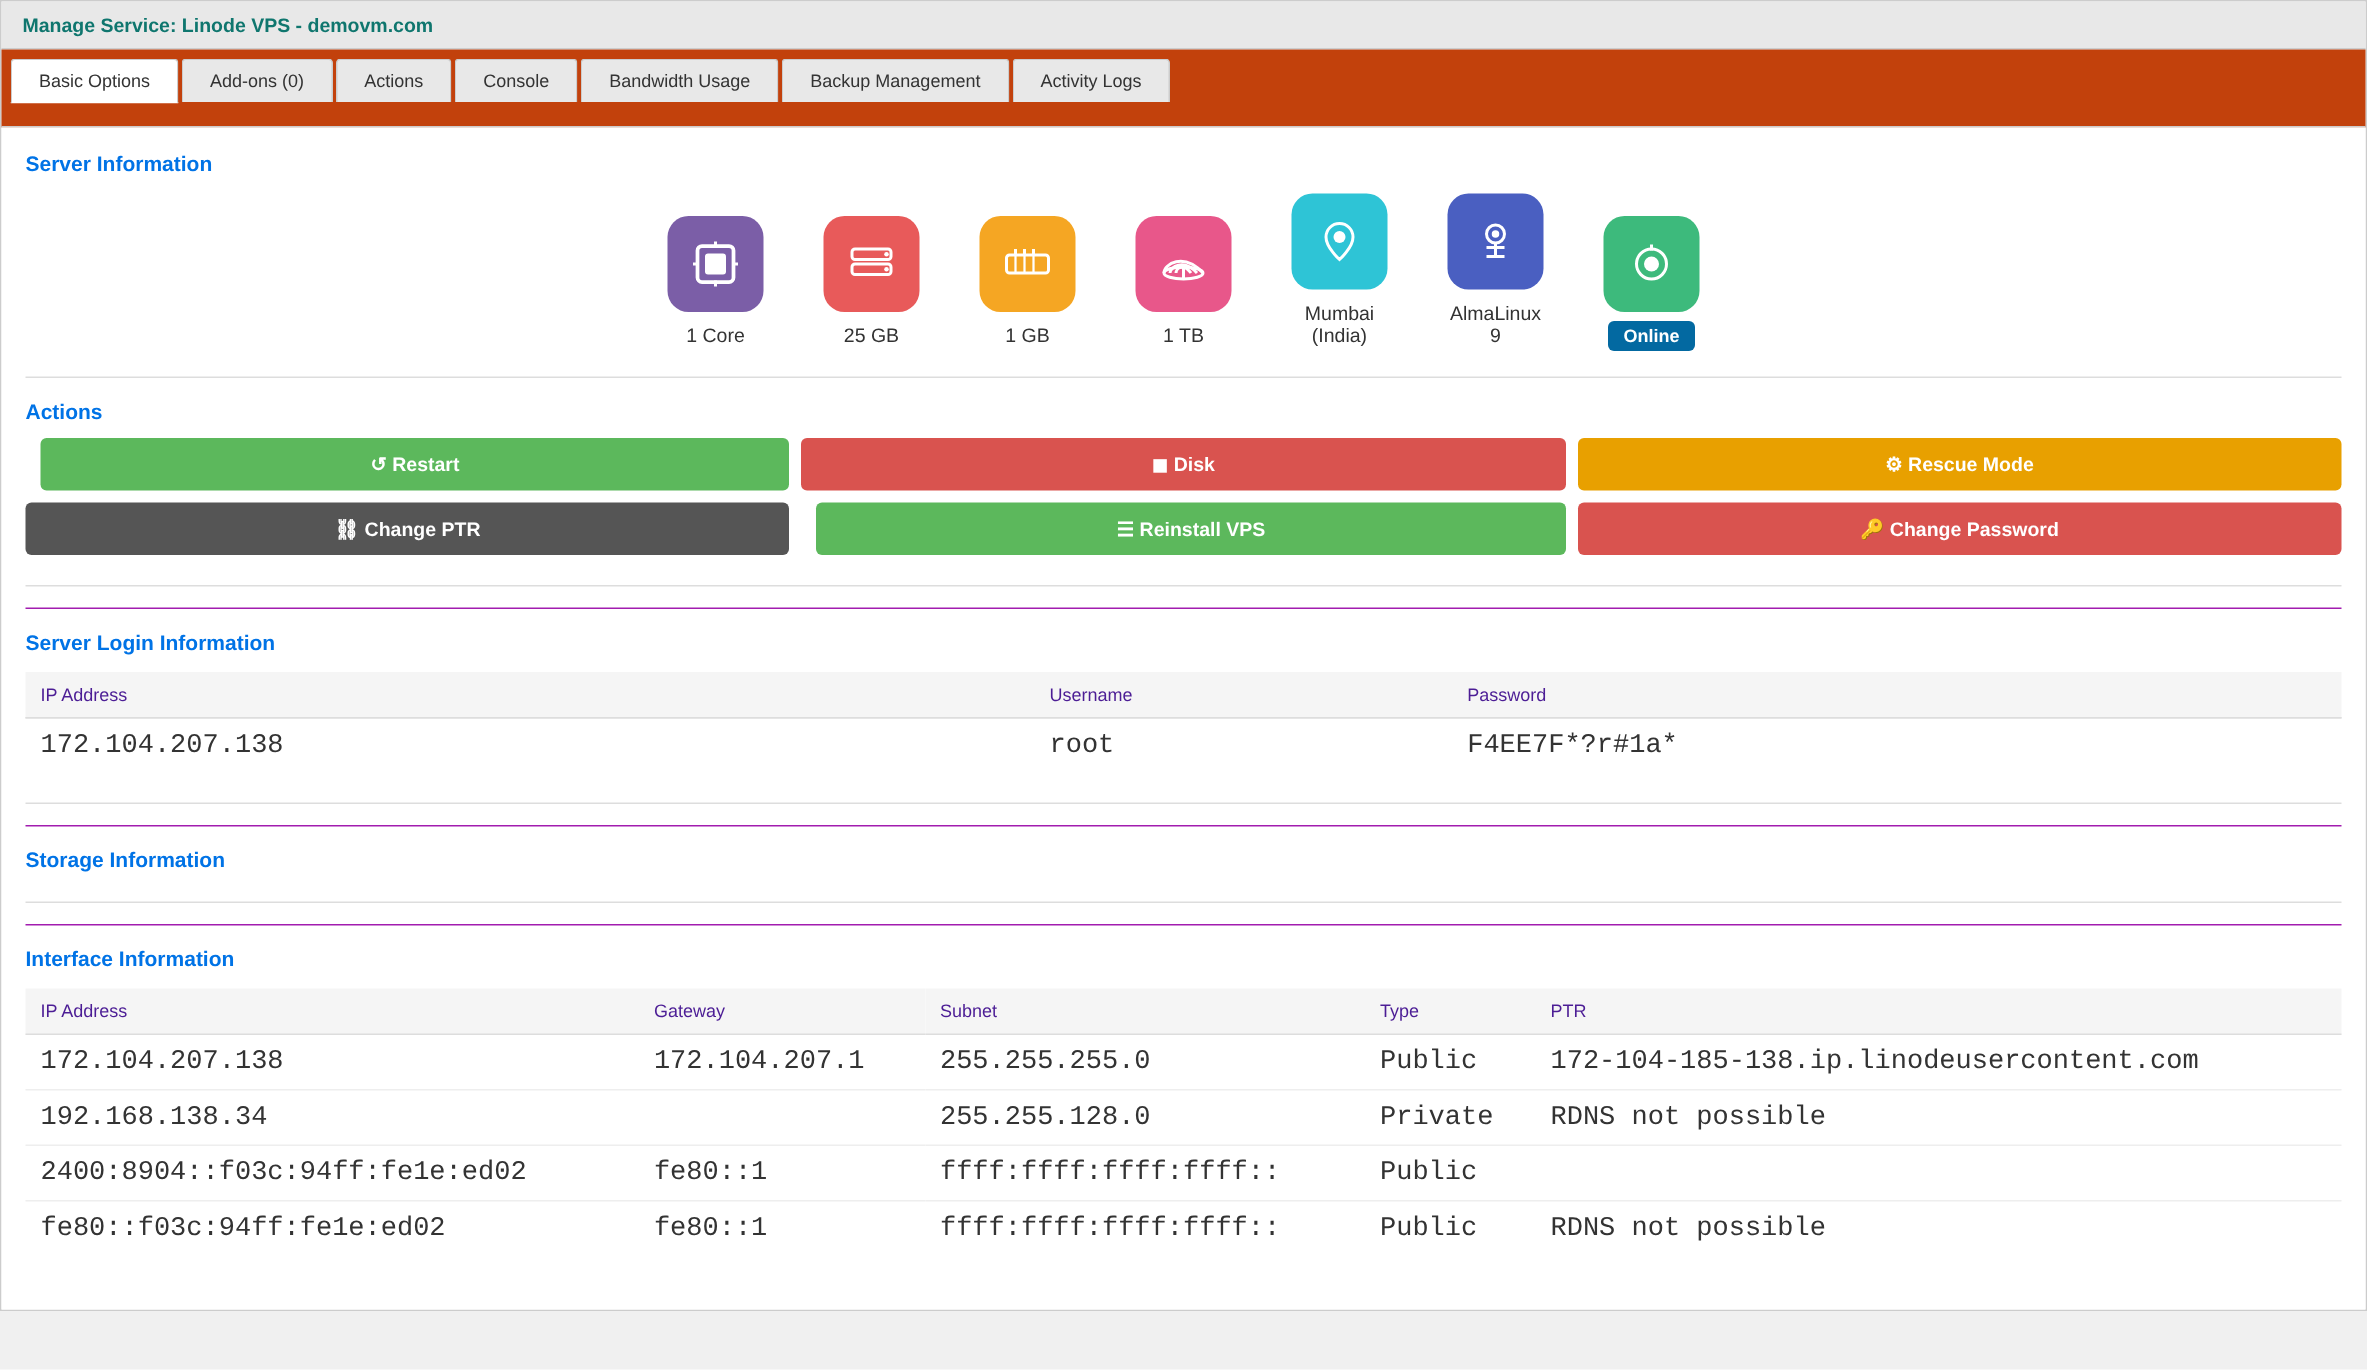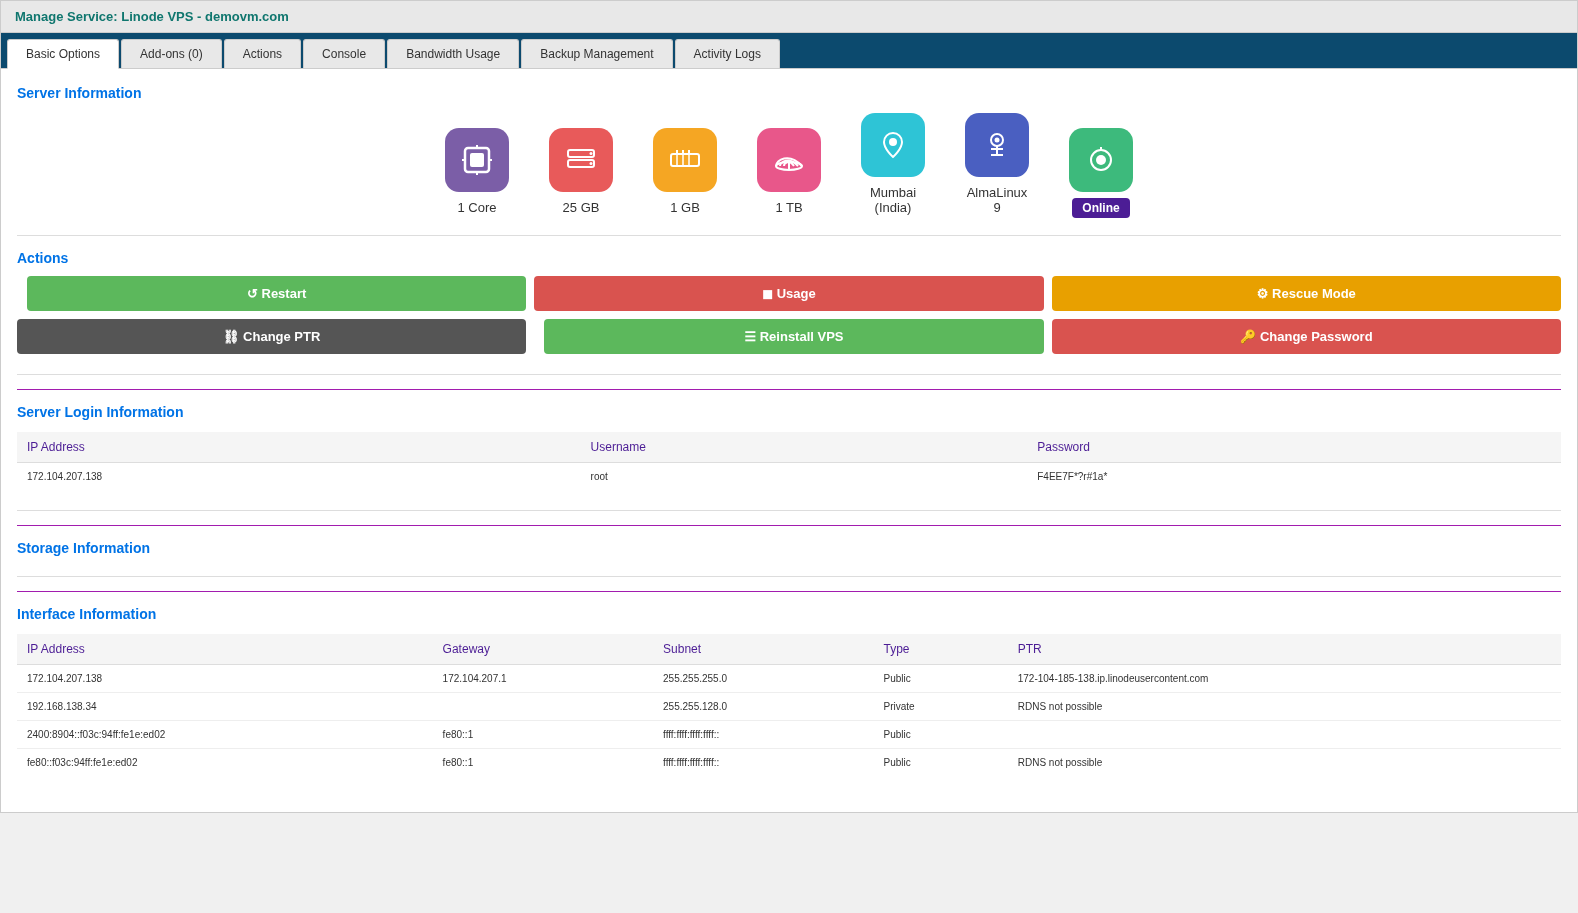--- a/index.html
+++ b/index.html
@@ -2,59 +2,59 @@
 <html><head>
   <meta charset="utf-8">
   <style>
     * { box-sizing: border-box; margin: 0; padding: 0; }
     body { font-family: Arial, sans-serif; font-size: 13px; background: #f0f0f0; color: #333; }
 
     .window { background: #fff; border: 1px solid #ccc; max-width: 1578px; margin: 0 auto; }
 
     .title-bar { background: #e8e8e8; border-bottom: 1px solid #ccc; padding: 8px 14px; font-size: 13px; font-weight: bold; color: #0f766e; }
 
-    .tabs { display: flex; background: #0c4a6e; border-bottom: 1px solid #ccc; padding: 6px 6px 0 6px; gap: 2px; }
+    .tabs { display: flex; background: #c2410c; border-bottom: 1px solid #ccc; padding: 6px 6px 16px 6px; gap: 2px; }
     .tab { padding: 7px 18px; border: 1px solid #ccc; border-bottom: none; background: #e8e8e8; cursor: pointer; font-size: 12px; color: #333; border-radius: 3px 3px 0 0; }
     .tab.active { background: #fff; border-bottom: 1px solid #fff; margin-bottom: -1px; }
 
     .content { padding: 16px; background: #fff; }
 
     .section-title { color: #0073e6; font-size: 14px; font-weight: bold; margin-bottom: 12px; }
 
     
     .server-info-icons { display: flex; justify-content: center; gap: 40px; margin: 10px 0 20px 0; align-items: flex-end; }
     .server-icon-item { display: flex; flex-direction: column; align-items: center; gap: 8px; }
     .icon-box { width: 64px; height: 64px; border-radius: 14px; display: flex; align-items: center; justify-content: center; font-size: 28px; color: #fff; }
     .icon-box.purple { background: #7b5ea7; }
     .icon-box.red { background: #e85a5a; }
     .icon-box.orange { background: #f5a623; }
     .icon-box.pink { background: #e8578a; }
     .icon-box.teal { background: #2ec4d6; }
     .icon-box.darkblue { background: #4a5fc1; }
     .icon-box.green { background: #3dba7c; }
     .icon-label { font-size: 13px; text-align: center; color: #333; }
-    .online-badge { background: #4c1d95; color: #fff; padding: 3px 10px; border-radius: 4px; font-size: 12px; font-weight: bold; }
+    .online-badge { background: #0369a1; color: #fff; padding: 3px 10px; border-radius: 4px; font-size: 12px; font-weight: bold; }
 
     
     .actions-section { margin: 10px 0 20px 0; }
     .actions-title { font-size: 14px; font-weight: bold; color: #0073e6; margin-bottom: 10px; }
     .action-buttons { display: grid; grid-template-columns: 1fr 1fr 1fr; gap: 8px; }
     .btn { padding: 10px; border: none; border-radius: 4px; cursor: pointer; font-size: 13px; color: #fff; font-weight: bold; text-align: center; }
     .btn-green { background: #5cb85c; margin-left: 10px; }
     .btn-red { background: #d9534f; }
     .btn-yellow { background: #e8a000; }
     .btn-dark { background: #555; }
 
     
     .info-section { margin-bottom: 20px; border-top: 1px solid #a21caf; padding-top: 14px; }
 
     table { width: 100%; border-collapse: collapse; margin-top: 4px; }
     thead tr { background: #f5f5f5; }
     th { text-align: left; padding: 8px 10px; font-size: 12px; color: #4c1d95; font-weight: normal; border-bottom: 1px solid #ddd; }
-    td { padding: 8px 10px; border-bottom: 1px solid #eee; font-size: 10px; }
+    td { padding: 8px 10px; border-bottom: 1px solid #eee; font-size: 18px; font-family: Liberation Mono, monospace; }
     tr:last-child td { border-bottom: none; }
 
     .divider { border: none; border-top: 1px solid #ddd; margin: 14px 0; }
   </style>
 </head>
 <body>
 
 <div class="window">
 
   <div class="title-bar">
@@ -166,21 +166,21 @@
         </div>
       </div>
     </div>
 
     <hr class="divider">
 
     <div class="actions-section">
       <div class="actions-title">Actions</div>
       <div class="action-buttons">
         <button class="btn btn-green">↺ Restart</button>
-        <button class="btn btn-red">◼ Usage</button>
+        <button class="btn btn-red">◼ Disk</button>
         <button class="btn btn-yellow">⚙ Rescue Mode</button>
         <button class="btn btn-dark">⛓ Change PTR</button>
         <button class="btn btn-green">☰ Reinstall VPS</button>
         <button class="btn btn-red">🔑 Change Password</button>
       </div>
     </div>
 
     <hr class="divider">
 
     <div class="info-section">

